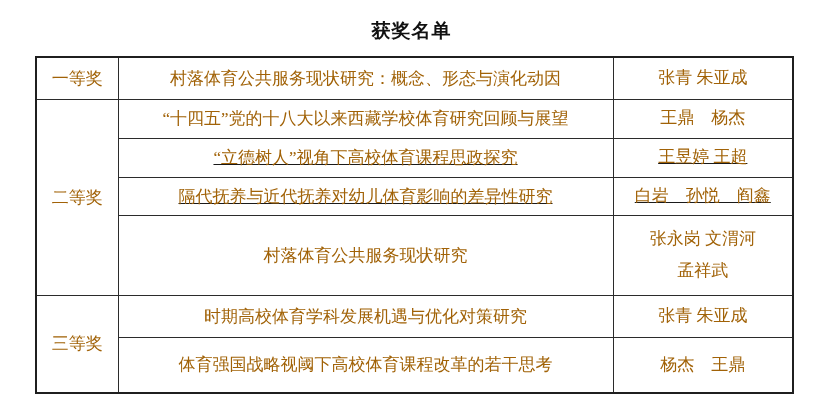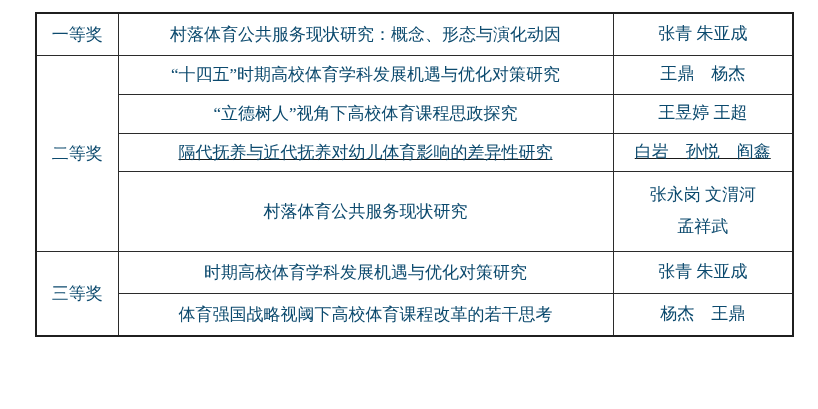--- a/index.html
+++ b/index.html
@@ -30,59 +30,60 @@
     border-collapse: collapse;
     table-layout: fixed;
     width: 757px;
   }
   table.award-table td {
     border: 1.5px solid #2b2b2b;
     text-align: center;
     vertical-align: middle;
     font-size: 17px;
     padding: 2px 6px;
-    color: #0c4a6e;
+    color: #a16207;
   }
   table.award-table {
     border: 2px solid #1f1f1f;
   }
   col.c-award   { width: 82px; }
   col.c-title   { width: 495px; }
   col.c-authors { width: 180px; }
   tr.r1 { height: 42px; }
   tr.r2 { height: 39px; }
-  tr.r3 { height: 39px; }
+  tr.r3 { height: 39px; text-decoration: underline; }
   tr.r4 { height: 38px; text-decoration: underline; }
   tr.r5 { height: 80px; padding-left: 42px; }
   tr.r6 { height: 42px; }
-  tr.r7 { height: 43px; border-radius: 12px; }
+  tr.r7 { height: 56px; border-radius: 12px; }
   td.authors { white-space: pre-line; line-height: 1.9; }
 </style>
 </head>
 <body>
 
 <div class="page">
 
+  <h1 class="doc-title">获奖名单</h1>
 
   <table class="award-table">
     <colgroup>
       <col class="c-award">
       <col class="c-title">
       <col class="c-authors">
     </colgroup>
     <tbody>
       <tr class="r1">
         <td class="award" rowspan="1">一等奖</td>
         <td class="paper">村落体育公共服务现状研究：概念、形态与演化动因</td>
         <td class="authors">张青 朱亚成</td>
       </tr>
 
       <tr class="r2">
         <td class="award" rowspan="4" style="">二等奖</td>
-          <td class="paper">“十四五”时期高校体育学科发展机遇与优化对策研究</td>
+          <td class="paper">“十四五”党的十八大以来西藏学校体育研究回顾与展望</td>
         <td class="authors">王鼎　杨杰</td>
       </tr>
 
       <tr class="r3">
         <td class="paper">“立德树人”视角下高校体育课程思政探究</td>
         <td class="authors">王昱婷 王超</td>
       </tr>
 
       <tr class="r4">
 

